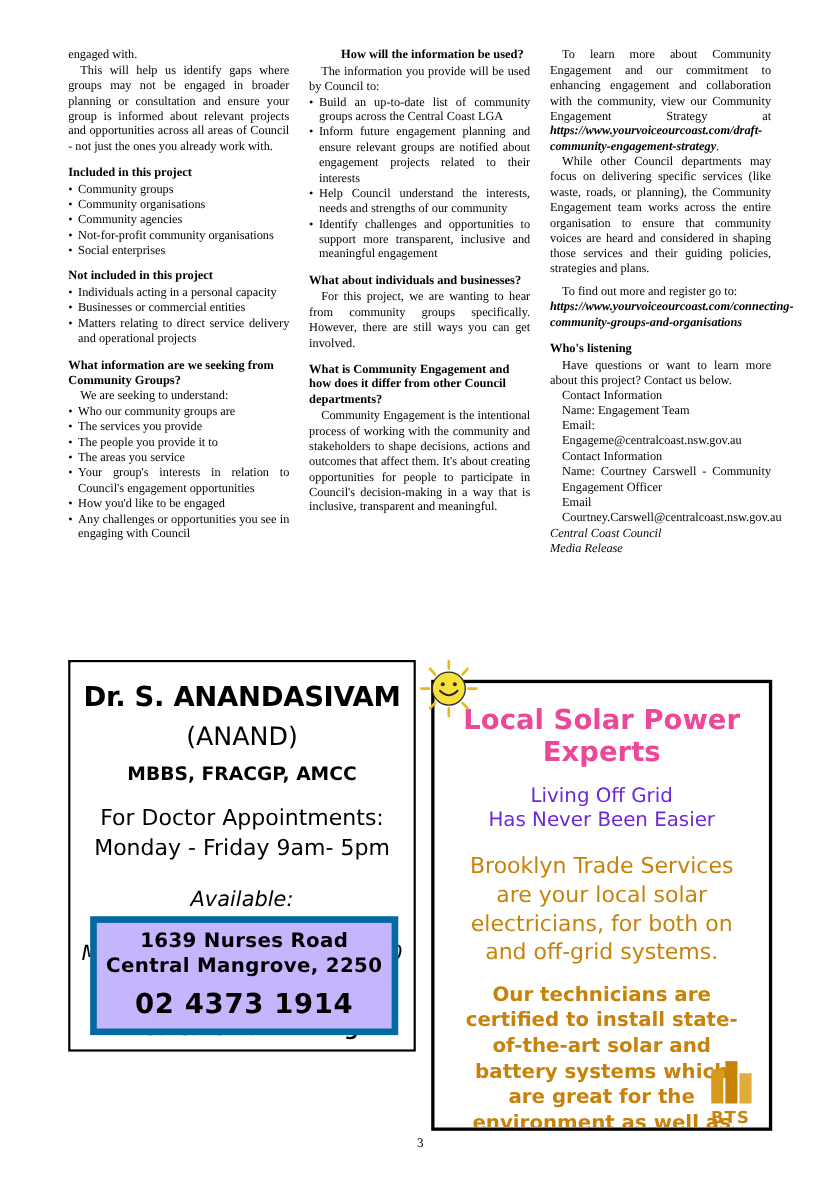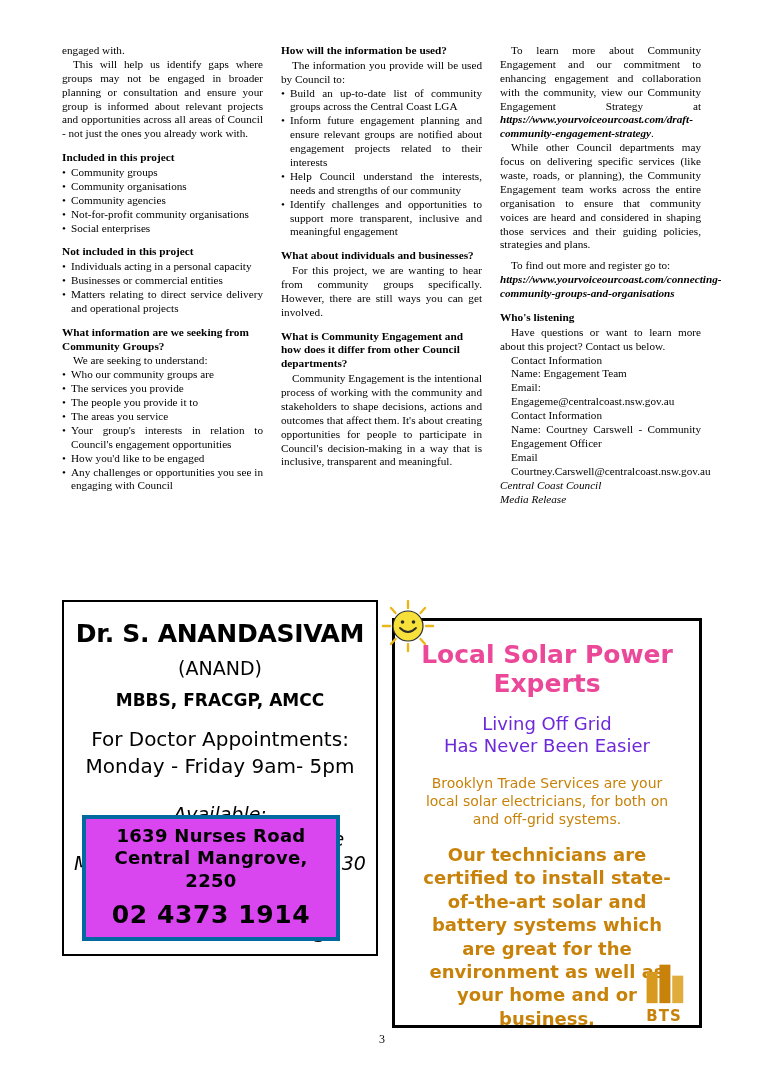--- a/index.html
+++ b/index.html
@@ -45,20 +45,21 @@
   }
   .col h3 {
     font-size: 11.3px;
     margin: 10px 0 1px 0;
     font-weight: bold;
     line-height: 1.22;
     text-align: left;
   }
   .col h3.first {
     margin-top: 0;
+    margin-left: 29px;
   }
   ul.bullets {
     list-style: none;
     margin: 0;
     padding: 0;
   }
   ul.bullets li {
     position: relative;
     padding-left: 9px;
     margin: 0;
@@ -90,21 +91,21 @@
   }
   .doc-name {
     font-family: "DejaVu Sans", sans-serif;
     font-weight: bold;
     font-size: 25px;
     margin-top: 17px;
     letter-spacing: -0.3px;
   }
   .doc-anand {
     font-family: "DejaVu Sans", sans-serif;
-    font-size: 19px;
+    font-size: 23px;
     margin-top: 9px;
   }
   .doc-quals {
     font-family: "DejaVu Sans", sans-serif;
     font-weight: bold;
     font-size: 17px;
     margin-top: 11px;
   }
   .doc-appt {
     font-family: "DejaVu Sans", sans-serif;
@@ -122,24 +123,24 @@
   .doc-bulk {
     font-family: "DejaVu Sans", sans-serif;
     font-weight: bold;
     font-style: italic;
     font-size: 18px;
     margin-top: 20px;
   }
   .doc-addr-box {
     position: absolute;
     left: 18px;
-    right: 36px;
+    right: 14px;
     bottom: 13px;
-    background: #d946ef;
-    border: 4px solid #0369a1;
+    background: #c4b5fd;
+    border: 6px solid #0369a1;
     padding: 6px 4px 8px 4px;
     box-sizing: border-box;
   }
   .doc-addr {
     font-family: "DejaVu Sans", sans-serif;
     font-weight: bold;
     font-size: 18px;
     line-height: 1.25;
     letter-spacing: 0.3px;
   }
@@ -182,21 +183,21 @@
   }
   .solar-sub {
     color: #6d28d9;
     font-size: 18px;
     line-height: 1.25;
     margin-top: 14px;
     padding: 0 12px;
   }
   .solar-body {
     color: #c8820a;
-    font-size: 14px;
+    font-size: 20px;
     line-height: 1.3;
     margin-top: 16px;
     padding: 0 27px;
   }
   .solar-body2 {
     color: #c8820a;
     font-size: 18px;
     line-height: 1.3;
     margin-top: 15px;
     padding: 0 26px;

